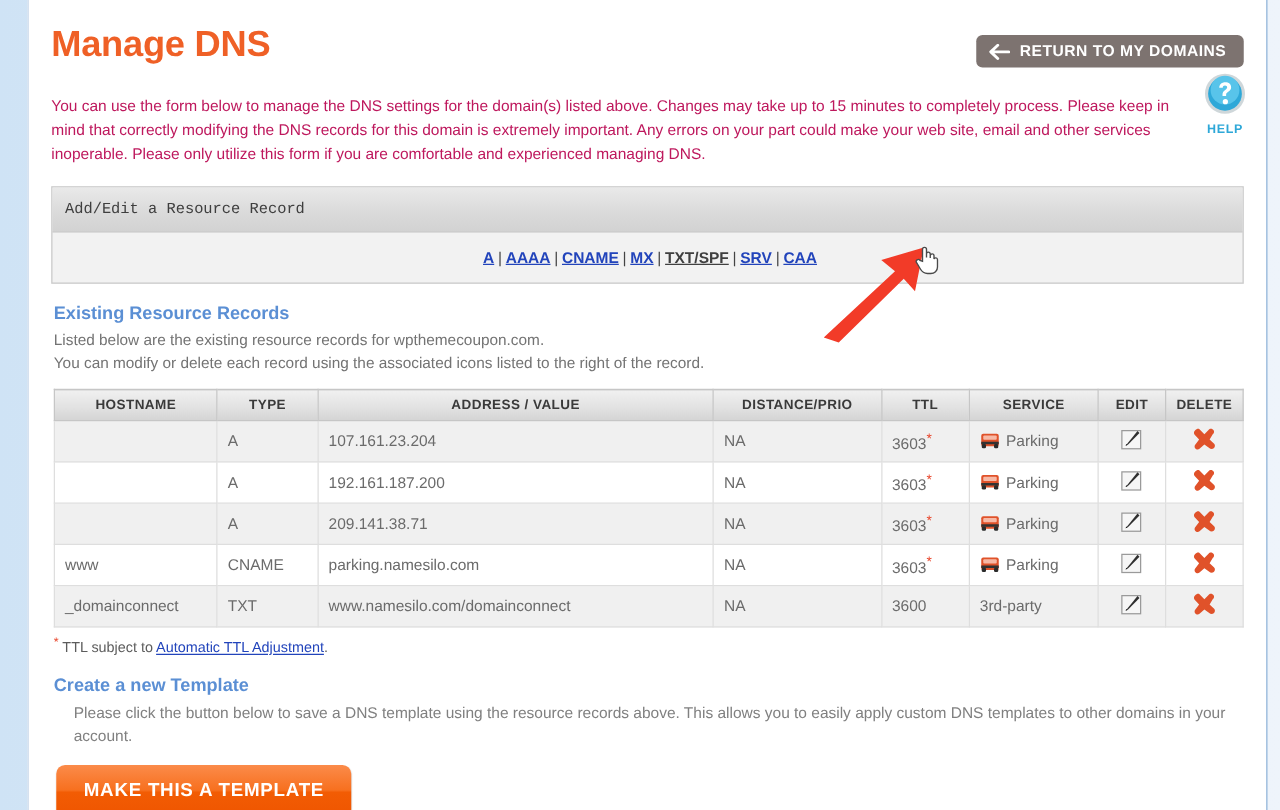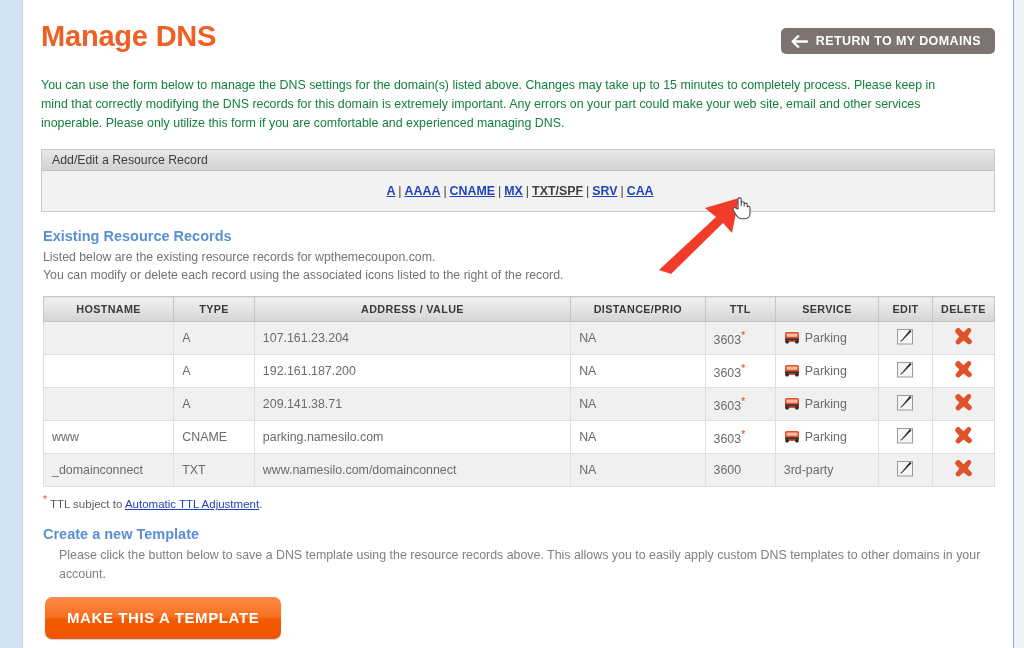--- a/index.html
+++ b/index.html
@@ -36,44 +36,44 @@
     height: 26px; padding: 0 14px 0 10px;
     font-size: 12.5px; font-weight: bold; letter-spacing: 0.4px;
     display: flex; align-items: center; gap: 8px;
     cursor: pointer;
     font-family: "Liberation Sans", sans-serif;
   }
   .return-btn .arrow-ico { display: block; line-height: 0; }
 
   
   .intro {
-    font-size: 12.4px; color: #15803d; line-height: 1.53;
+    font-size: 12.4px; color: #be185d; line-height: 1.53;
     width: 912px; margin: 6px 0 0 0;
   }
   .help-box {
     position: absolute; right: 6px; top: 58px;
     width: 54px; text-align: center; cursor: pointer;
   }
   .help-label {
     font-size: 10px; font-weight: bold; color: #2ea8d8;
     letter-spacing: 0.5px; margin-top: 1px;
   }
 
   
   .panel {
     margin-top: 16px;
     border: 1px solid #c9c9c9;
     background: #f2f2f2;
   }
   .panel-head {
     background: linear-gradient(to bottom, #e9e9e9 0%, #dcdcdc 50%, #d2d2d2 100%);
     border-bottom: 1px solid #c3c3c3;
-    height: 21px; display: flex; align-items: center;
+    height: 36px; display: flex; align-items: center;
     padding: 0 10px;
-    font-size: 12.3px; color: #3e3e3e;
+    font-size: 12.3px; color: #3e3e3e; font-family: Liberation Mono, monospace;
   }
   .panel-body {
     height: 40px; display: flex; align-items: center; justify-content: center;
     font-size: 12.4px; color: #2b2b2b; font-weight: bold;
     position: relative;
   }
   .rr-types { margin-left: 4px; font-weight: bold; }
   .rr-types a {
     color: #2244bb; text-decoration: underline; margin: 0 1px;
   }
@@ -159,20 +159,32 @@
             <path d="M7.2 1.2 L1.6 6.5 L7.2 11.8 M1.8 6.5 H16" stroke="#ffffff" stroke-width="2.3" fill="none" stroke-linecap="round" stroke-linejoin="round"></path>
           </svg>
         </span>
         <span>RETURN TO MY DOMAINS</span>
       </button>
     </div>
 
     
     <p class="intro">You can use the form below to manage the DNS settings for the domain(s) listed above. Changes may take up to 15 minutes to completely process. Please keep in mind that correctly modifying the DNS records for this domain is extremely important. Any errors on your part could make your web site, email and other services inoperable. Please only utilize this form if you are comfortable and experienced managing DNS.</p>
 
+    <div class="help-box">
+      <span>
+        <svg width="34" height="34" viewBox="0 0 34 34">
+          <circle cx="17" cy="17" r="16" fill="#cfd7da"></circle>
+          <circle cx="17" cy="17" r="13.5" fill="#2ea8d8"></circle>
+          <circle cx="17" cy="14" r="11.5" fill="#58c4ea"></circle>
+          <path d="M12.4 12.1c0-2.6 2.1-4.3 4.8-4.3 2.8 0 4.7 1.6 4.7 3.9 0 1.8-.9 2.7-2.6 3.9-1.1.8-1.4 1.3-1.4 2.3v.8h-2.9v-1.1c0-1.7.6-2.6 2.2-3.7 1.1-.8 1.5-1.3 1.5-2.1 0-.9-.7-1.5-1.7-1.5-1.1 0-1.8.7-1.8 1.8z" fill="#ffffff"></path>
+          <circle cx="17.3" cy="23.3" r="2.1" fill="#ffffff"></circle>
+        </svg>
+      </span>
+      <div class="help-label">HELP</div>
+    </div>
 
     
     <div class="panel">
       <div class="panel-head">
         <span>Add/Edit a Resource Record</span>
       </div>
       <div class="panel-body">
         <span class="rr-types" id="rr-types"><a href="#">A</a><span class="rr-sep">|</span><a href="#">AAAA</a><span class="rr-sep">|</span><a href="#">CNAME</a><span class="rr-sep">|</span><a href="#">MX</a><span class="rr-sep">|</span><a href="#" class="hover">TXT/SPF</a><span class="rr-sep">|</span><a href="#">SRV</a><span class="rr-sep">|</span><a href="#">CAA</a></span>
       </div>
     </div>

